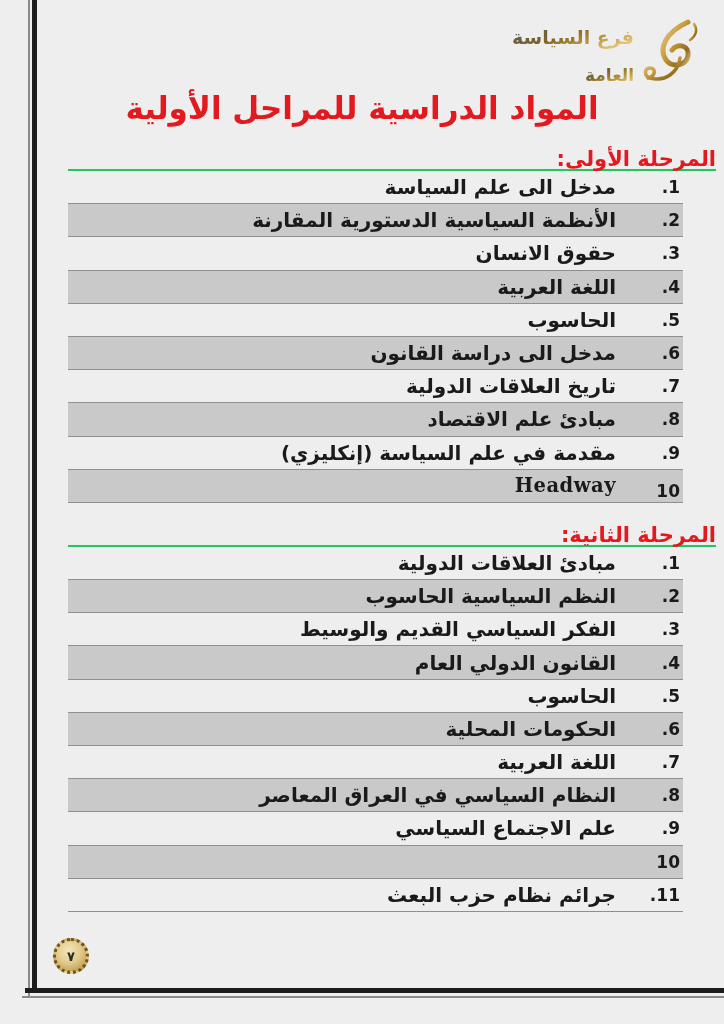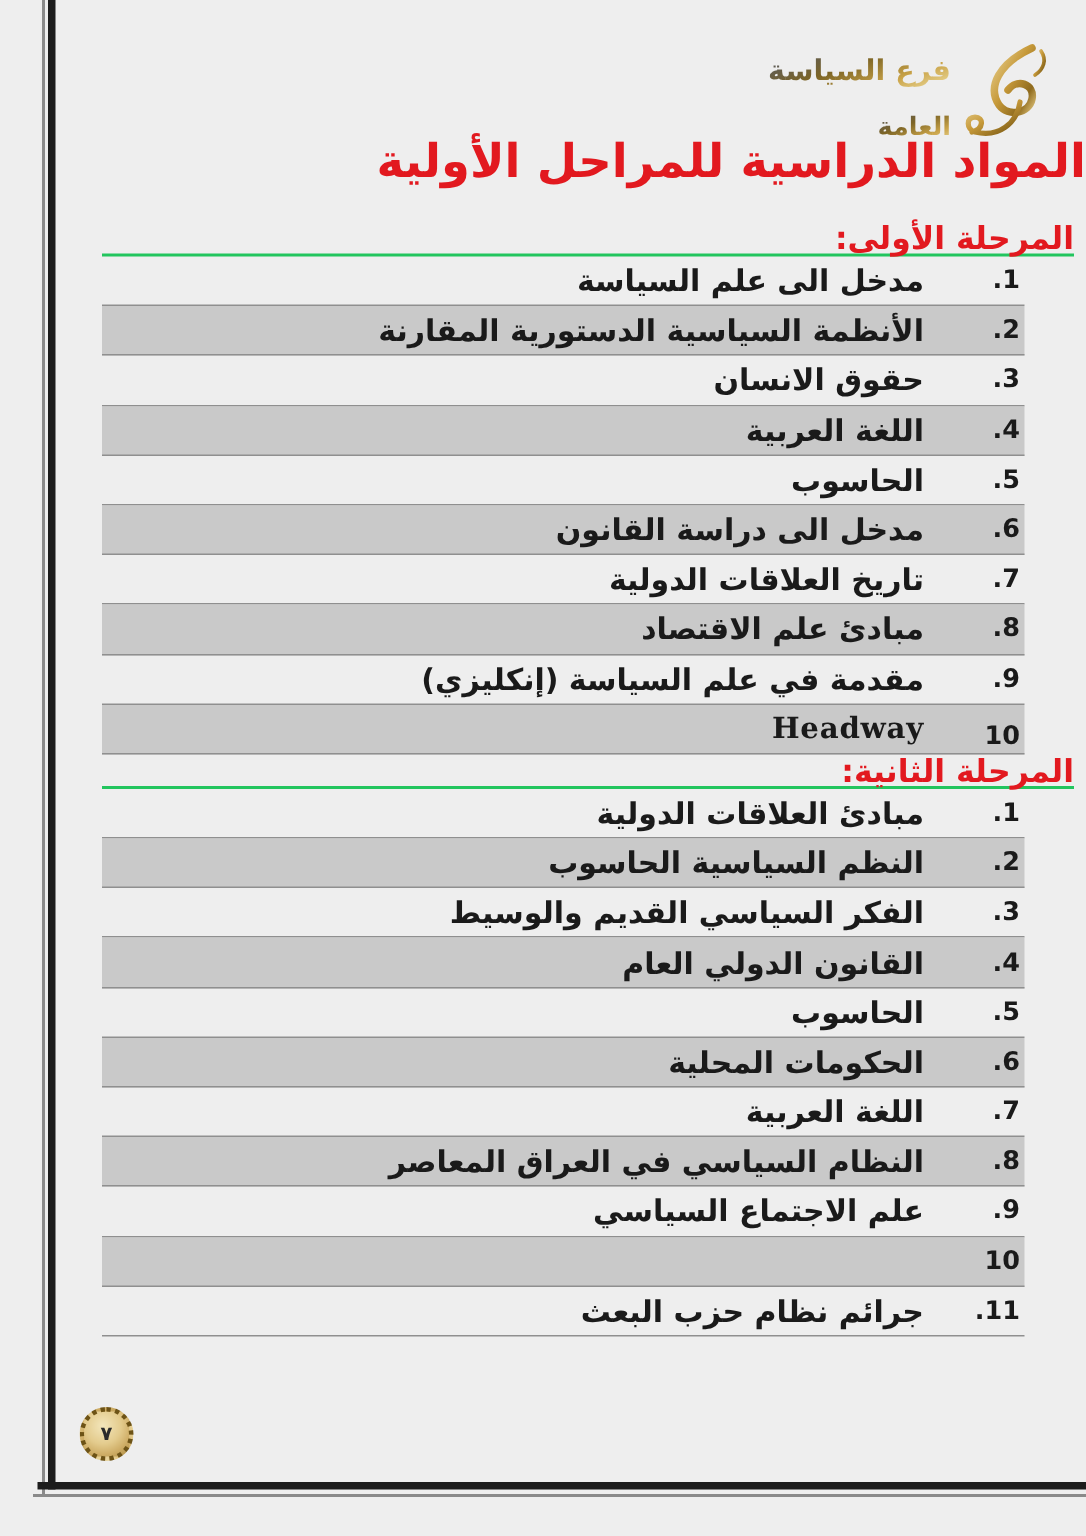--- a/index.html
+++ b/index.html
@@ -15,44 +15,44 @@
     position:relative;width:724px;height:1024px;background:var(--bg);
     font-family:"DejaVu Sans",sans-serif;overflow:hidden;
   }
   
   .b-left-thin{position:absolute;left:28px;top:0;width:2px;height:998px;background:#8a8a8a;}
   .b-left-thick{position:absolute;left:32px;top:0;width:5px;height:993px;background:#1c1c1c;}
   .b-bottom-thick{position:absolute;left:25px;top:988px;width:699px;height:5px;background:#1c1c1c;}
   .b-bottom-thin{position:absolute;left:22px;top:996px;width:702px;height:2px;background:#8a8a8a;}
 
   
-  .logo{position:absolute;top:28px;right:18px;display:flex;align-items:center;direction:ltr;}
+  .logo{position:absolute;top:18px;right:18px;display:flex;align-items:center;direction:ltr;}
   .logo-text{display:flex;flex-direction:column;align-items:flex-end;line-height:1.25;margin-right:2px;}
   .logo-line{
     font-weight:bold;
     background:linear-gradient(160deg,#5a5a5a 10%,#7d6526 40%,#c9a348 70%,#ecd999 95%);
     -webkit-background-clip:text;background-clip:text;
     color:#8a6d2f;-webkit-text-fill-color:transparent;
   }
   .logo-line.l1{font-size:19px;}
   .logo-line.l2{font-size:17px;margin-top:15px;}
 
   
   .doc-title{
-    position:absolute;top:90px;left:0;width:724px;
+    position:absolute;top:90px;left:0;width:724px;text-align:center;
     font-size:31px;font-weight:bold;color:var(--red);direction:rtl;
   }
 
   
   .content{position:absolute;top:148px;left:68px;width:648px;direction:rtl;}
   .section-header{
     font-size:21px;font-weight:bold;color:var(--red);
     height:23px;line-height:22px;border-bottom:2px solid #22c55e;
   }
-  .section-header.gap{margin-top:0;text-align:right;}
+  .section-header.gap{margin-top:21px;text-align:right;}
   .rows{margin-right:33px;width:615px;}
   .row{
     display:flex;align-items:center;height:33.2px;
     border-bottom:1.6px solid var(--rule);direction:rtl;padding-left:4px;padding-right:3px;
   }
   .row:nth-child(even){background:var(--shade);}
   .num{
     flex:0 0 64px;width:64px;text-align:right;direction:rtl;
     font-size:17px;font-weight:bold;color:var(--ink);
   }

